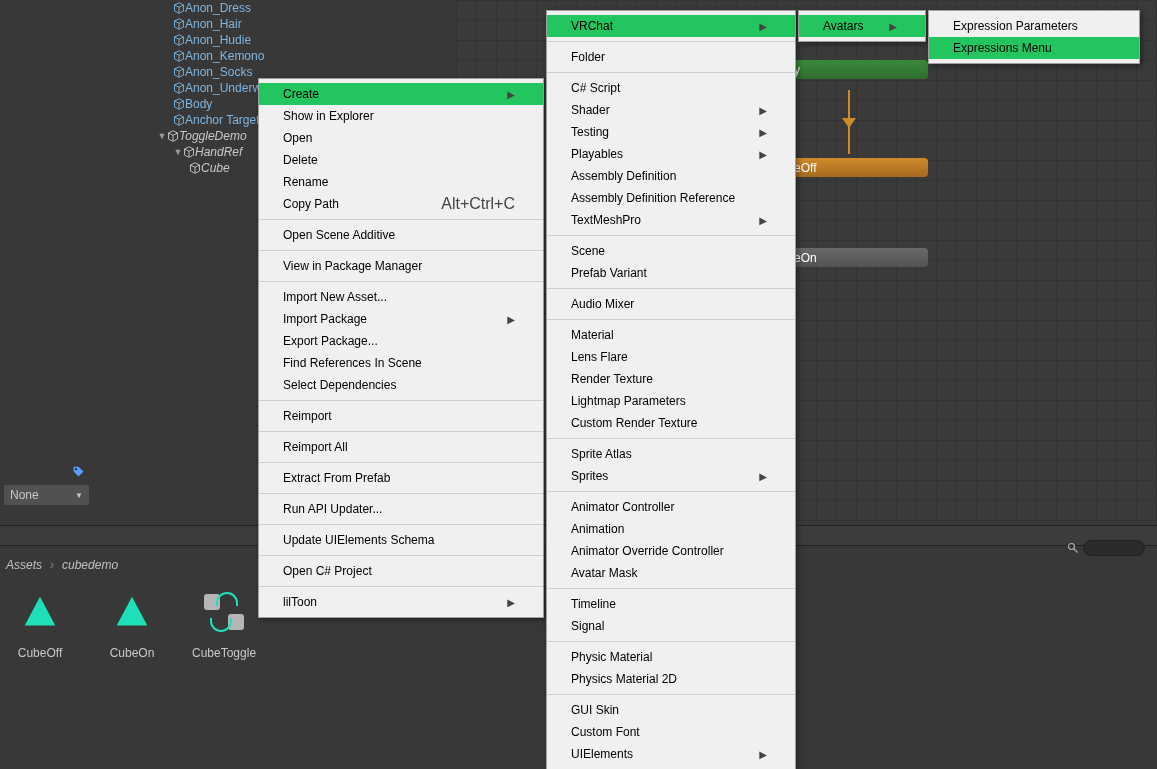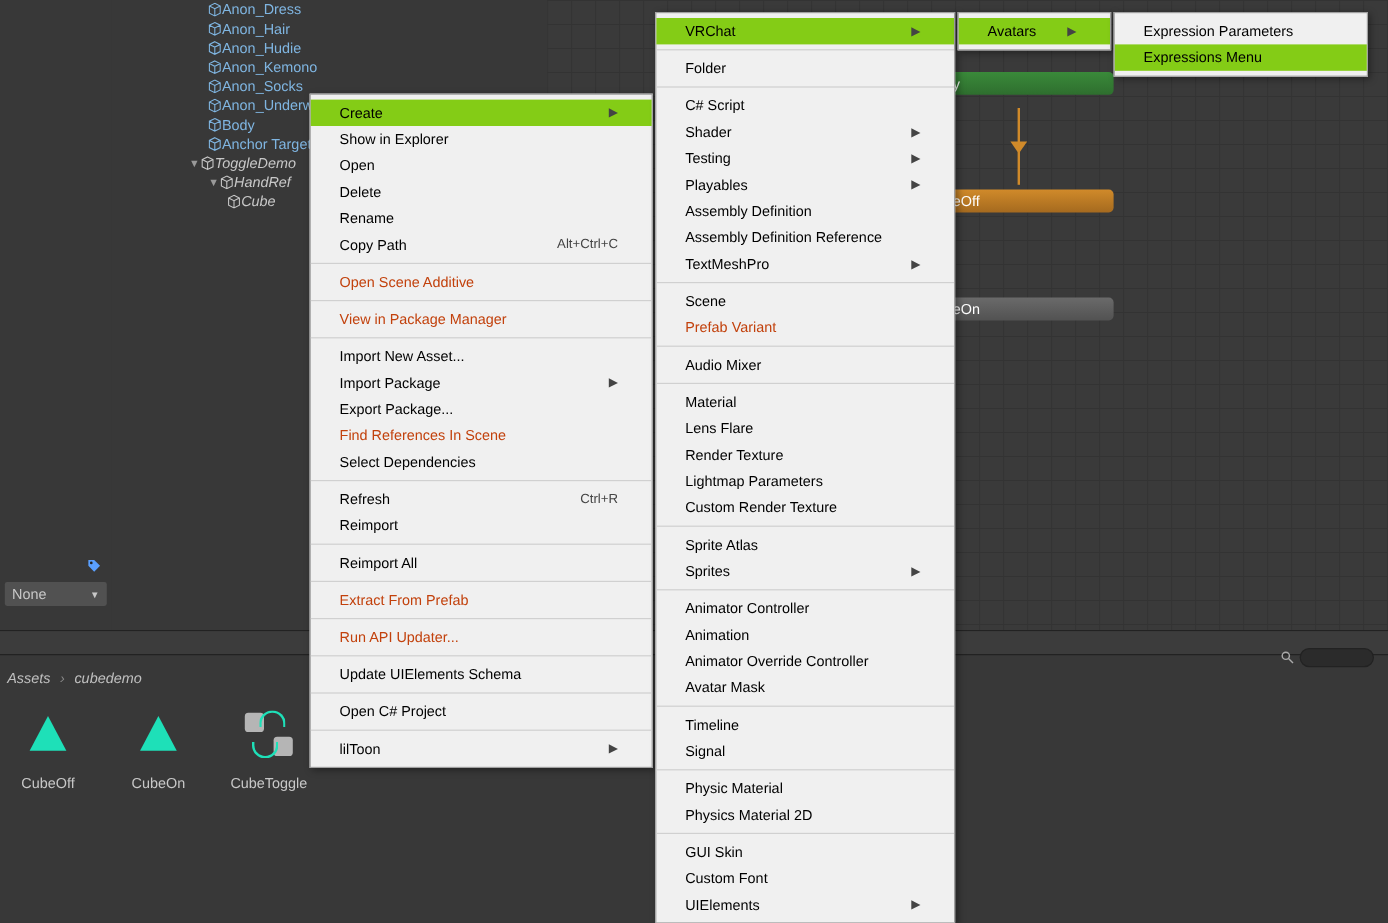--- a/index.html
+++ b/index.html
@@ -48,23 +48,23 @@
   .toggle-thumb .box { position:absolute; width:16px; height:16px; border-radius:3px; background:#b5b5b5; }
   .toggle-thumb .b1 { left:2px; top:4px; }
   .toggle-thumb .b2 { right:2px; bottom:4px; }
   .toggle-thumb .arc { position:absolute; width:22px; height:14px; border:2px solid #1ee0b8; border-bottom:none; border-radius:14px 14px 0 0; }
   .toggle-thumb .a1 { left:14px; top:2px; }
   .toggle-thumb .a2 { left:8px; bottom:2px; transform:rotate(180deg); }
 
   
   .ctx { position:absolute; background:#f0f0f0; color:#000; border:1px solid #a0a0a0; box-shadow:2px 2px 6px rgba(0,0,0,.4); font-size:12px; padding:4px 0; }
   .ctx .item { height:22px; display:flex; align-items:center; justify-content:space-between; padding:0 28px 0 24px; white-space:nowrap; cursor:default; }
-  .ctx .item.highlight { background:#84cc16;text-align:center; }
-  .ctx .item.disabled { color:#c2410c; }
-  .ctx .item .shortcut, .ctx .item .chev { color:#444; font-size:11px; }
+  .ctx .item.highlight { background:#22c55e;text-align:center; }
+  .ctx .item.disabled { color:#000000; }
+  .ctx .item .shortcut, .ctx .item .chev { color:#444; font-size:16px; }
   .ctx .item .chev { font-size:10px; }
   .ctx hr { border:none; border-top:1px solid #d0d0d0; margin:4px 0; }
 
   .menu-main   { left:258px; top:78px;  width:286px; }
   .menu-create { left:546px; top:10px;  width:250px; }
   .menu-vrchat { left:798px; top:10px;  width:128px; }
   .menu-avatars{ left:928px; top:10px;  width:212px; }
 </style>
 </head>
 <body>
@@ -275,24 +275,20 @@
          <span>Export Package...</span>
        </div>
     <div class="item disabled">
          <span>Find References In Scene</span>
        </div>
     <div class="item">
          <span>Select Dependencies</span>
        </div>
     <hr>
     <div class="item">
-         <span>Refresh</span>
-      <span class="shortcut">Ctrl+R</span>
-       </div>
-    <div class="item">
          <span>Reimport</span>
        </div>
     <hr>
     <div class="item">
          <span>Reimport All</span>
        </div>
     <hr>
     <div class="item disabled">
          <span>Extract From Prefab</span>
        </div>

